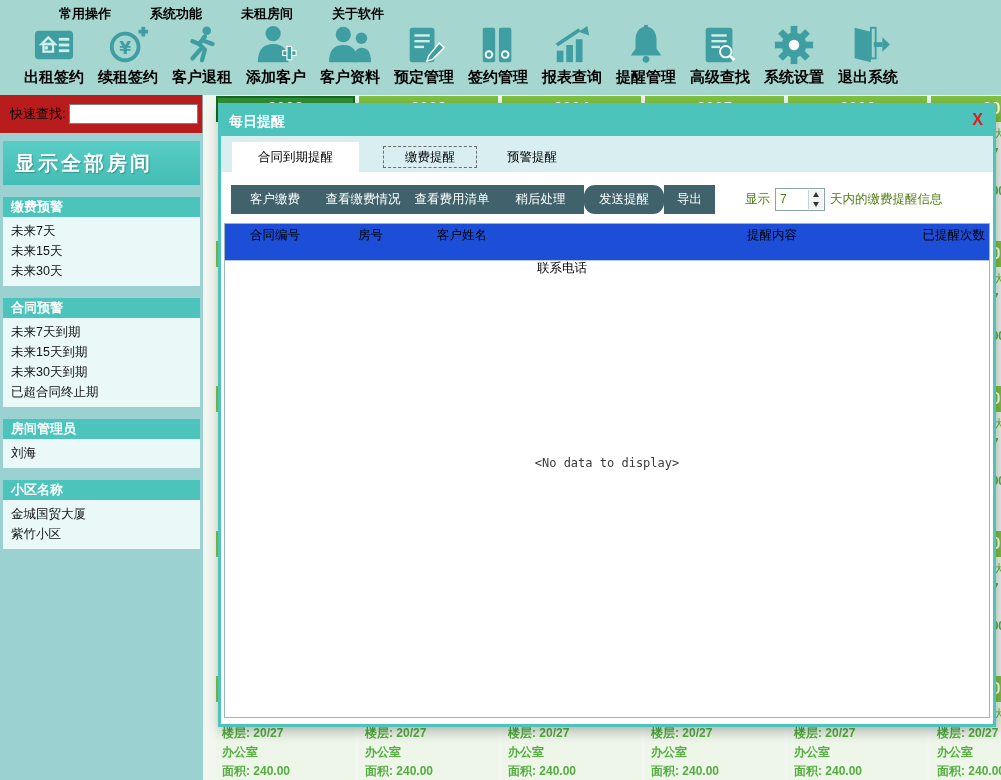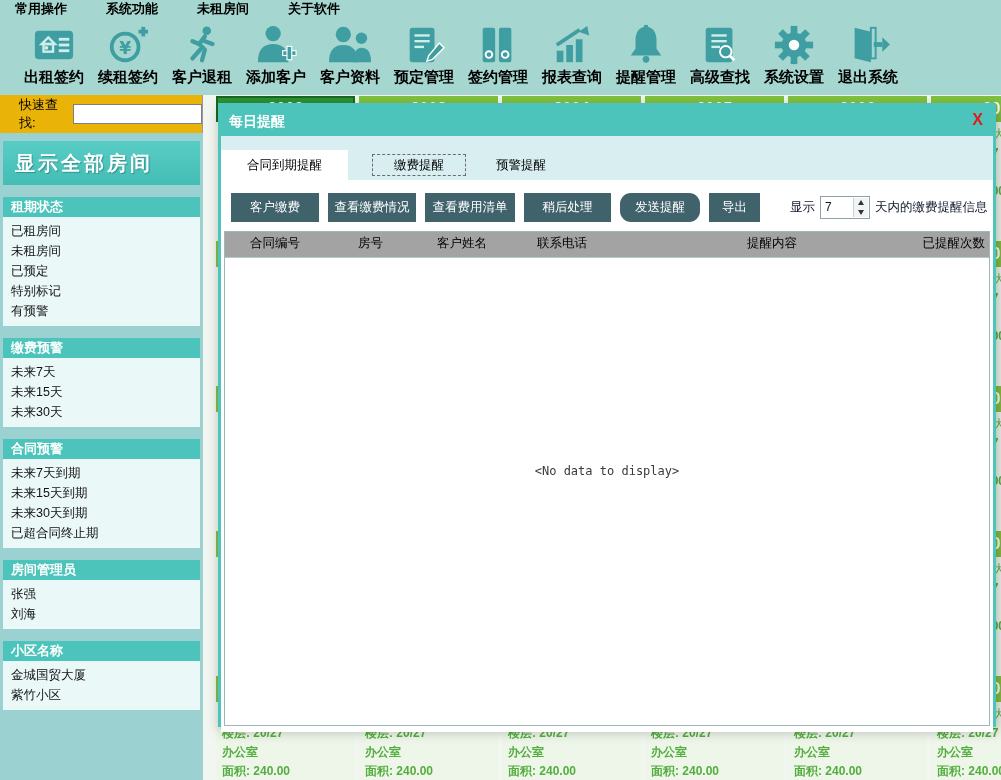--- a/index.html
+++ b/index.html
@@ -5,31 +5,31 @@
   * { box-sizing: border-box; margin: 0; padding: 0; }
   html,body { width:1001px; height:780px; }
   body {
     position: relative;
     font-family: "Liberation Sans", "DejaVu Sans", sans-serif;
     background: #a6d6d0;
     overflow: hidden;
     color:#111;
   }
   
-  .menubar { display:flex; align-items:flex-start; height:23px; padding-left:15px; gap:39px; }
+  .menubar { display:flex; align-items:flex-end; height:23px; padding-left:15px; gap:39px;margin-left:44px; }
   .menu-item { font-size:13px; font-weight:bold; color:#000; cursor:default; }
   
   .toolbar { position:absolute; top:23px; left:17px; display:flex; }
   .tool-item { width:74px; text-align:center; }
   .tool-icon { height:44px; display:flex; align-items:center; justify-content:center; }
   .tool-icon svg { display:block; }
   .tool-label { font-size:15px; font-weight:600; color:#000; margin-top:1px; }
   
   .sidebar { position:absolute; left:0; top:95px; width:203px; bottom:0; background:#9cd1d1; }
-  .quickrow { height:38px; background:#eab308; display:flex; align-items:center; padding-left:19px; border-right:1px solid #999; }
+  .quickrow { height:38px; background:#b91c1c; display:flex; align-items:center; padding-left:10px; border-right:1px solid #999; }
   .quickrow label { font-size:13px; color:#000; }
   .quickrow input { width:129px; height:20px; margin-left:3px; border:1px solid #7f7f7f; font-size:12px; padding:0 3px; outline:none; }
   .show-all { margin:8px 3px 0 3px; height:44px; display:flex; align-items:center; padding-left:12px;
     background:linear-gradient(#58cdc5,#43bdb5); color:#fff; font-size:20px; font-weight:bold;
     letter-spacing:3px; text-shadow:1px 1px 1px rgba(0,60,60,.35); cursor:pointer; }
   .section { margin:12px 3px 0 3px; }
   .section-h { height:20px; line-height:20px; padding-left:8px; background:#4cc4bc; color:#fff; font-size:13px; font-weight:bold; }
   .section-b { background:#eaf8f7; padding:4px 0 5px 0; }
   .side-item { height:20px; line-height:20px; padding-left:8px; font-size:12.5px; color:#111; cursor:pointer; }
   
@@ -39,43 +39,43 @@
   .card-h { height:26px; line-height:26px; background:#80c240; color:#fff; font-size:16px; font-weight:bold; text-align:center; cursor:pointer; }
   .card.selected .card-h { background:#2e9135; border:2px solid #17681f; line-height:22px; }
   .c-line { height:19px; line-height:19px; font-size:12px; color:#5cb348; padding-left:6px; white-space:nowrap; }
   .c-build { padding-left:14px; margin-top:3px; font-weight:normal; }
   .c-bold { font-weight:bold; color:#53ae3f; }
   
   .modal { position:absolute; left:218px; top:103px; width:778px; height:624px;
     background:#fff; border:3px solid #4cc4bc; box-shadow:2px 4px 12px rgba(0,0,0,.28); }
   .m-title { height:30px; line-height:30px; background:#4cc4bc; color:#fff; font-size:14px; font-weight:bold; padding-left:8px; position:relative; }
   .m-close { position:absolute; right:10px; top:0; height:30px; line-height:28px; color:#e21b1b; font-size:16px; font-weight:bold; cursor:pointer; font-family:"Liberation Sans",sans-serif; }
-  .m-tabs { height:44px; background:#d8eef0; display:flex; align-items:flex-end; padding-left:0; }
+  .m-tabs { height:36px; background:#d8eef0; display:flex; align-items:flex-end; padding-left:11px; }
   .m-tab { height:30px; line-height:30px; padding:0 26px; font-size:12.5px; color:#000; cursor:pointer; white-space:nowrap; }
   .m-tab.active { background:#fff; }
   .m-tab.focused { outline:1px dashed #6c6c6c; outline-offset:-5px;margin-left:20px; }
   .m-content { position:relative; height:552px; background:#fff; }
   .m-btnrow { display:flex; align-items:center; padding:13px 0 0 10px; }
   .m-btn { height:29px; background:#40626b; color:#fff; font-size:12.5px; border:none;
-    display:flex; align-items:center; justify-content:center; margin-right:9px; cursor:pointer; white-space:nowrap; }
+    display:flex; align-items:center; justify-content:center; cursor:pointer; white-space:nowrap; }
   .m-btn:nth-of-type(1){ width:88px; } .m-btn:nth-of-type(2){ width:88px; }
   .m-btn:nth-of-type(3){ width:90px; } .m-btn:nth-of-type(4){ width:87px; }
   .m-btn:nth-of-type(5){ width:80px;border-radius:11px; } .m-btn:nth-of-type(6){ width:51px; margin-right:30px; }
-  .m-display { display:flex; align-items:center; font-size:12.5px; color:#0f172a; gap:5px; }
+  .m-display { display:flex; align-items:center; font-size:12.5px; color:#4d7c0f; gap:5px; }
   .spinner { width:50px; height:23px; border:1px solid #89a5aa; background:#fff; position:relative; }
   .spin-val { position:absolute; left:4px; top:0; line-height:21px; font-size:12px; }
   .spin-btns { position:absolute; right:1px; top:1px; bottom:1px; width:15px; display:flex; flex-direction:column; border-left:1px solid #c5d2d4; }
   .spin-up,.spin-down { flex:1; background:#f2f4f4; display:flex; align-items:center; justify-content:center; cursor:pointer; }
   .spin-up::after { content:""; border-left:3.5px solid transparent; border-right:3.5px solid transparent; border-bottom:5px solid #333; }
   .spin-down::after { content:""; border-left:3.5px solid transparent; border-right:3.5px solid transparent; border-top:5px solid #333; }
   .m-grid { position:absolute; left:3px; right:3px; top:51px; bottom:6px; border:1px solid #9fb6ba; background:#fff; }
-  .g-head { height:26px; background:#a3a3a3; border-bottom:1px solid #b5c9cd; position:relative; font-size:12.5px; color:#000; }
+  .g-head { height:37px; background:#1d4ed8; border-bottom:1px solid #b5c9cd; position:relative; font-size:12.5px; color:#000; }
   .g-head span { position:absolute; top:0; line-height:22px; white-space:nowrap; }
   .g-head span:nth-of-type(1){ left:25px; } .g-head span:nth-of-type(2){ left:133px; }
-  .g-head span:nth-of-type(3){ left:212px; } .g-head span:nth-of-type(4){ left:312px; }
+  .g-head span:nth-of-type(3){ left:212px; } .g-head span:nth-of-type(4){ left:312px;margin-top:33px; }
   .g-head span:nth-of-type(5){ left:522px; } .g-head span:nth-of-type(6){ right:4px; }
   .g-empty { position:absolute; left:0; right:0; top:47%; text-align:center;
     font-family:"DejaVu Sans Mono", monospace; font-size:12px; color:#3a3a3a; }
 </style>
 </head>
 <body>
 
 <div class="menubar">
 
 <div class="menu-item">常用操作</div>
@@ -237,31 +237,20 @@
 </div>
 
 <div class="sidebar">
   <div class="quickrow">
     <label>快速查找:</label>
     <input type="text" value="" style="">
   </div>
   <div class="show-all">显示全部房间</div>
   <div>
 
-      <div class="section">
-        <div class="section-h">租期状态</div>
-        <div class="section-b">
-
-        <div class="side-item">已租房间</div>
-          <div class="side-item">未租房间</div>
-          <div class="side-item">已预定</div>
-          <div class="side-item">特别标记</div>
-          <div class="side-item">有预警</div>
-        </div>
-      </div>
 
       <div class="section">
         <div class="section-h">缴费预警</div>
         <div class="section-b">
 
         <div class="side-item">未来7天</div>
           <div class="side-item">未来15天</div>
           <div class="side-item">未来30天</div>
         </div>
       </div>
@@ -274,21 +263,20 @@
           <div class="side-item">未来15天到期</div>
           <div class="side-item">未来30天到期</div>
           <div class="side-item">已超合同终止期</div>
         </div>
       </div>
 
       <div class="section">
         <div class="section-h">房间管理员</div>
         <div class="section-b">
 
-        <div class="side-item">张强</div>
           <div class="side-item">刘海</div>
         </div>
       </div>
 
       <div class="section">
         <div class="section-h">小区名称</div>
         <div class="section-b">
 
         <div class="side-item">金城国贸大厦</div>
           <div class="side-item">紫竹小区</div>

